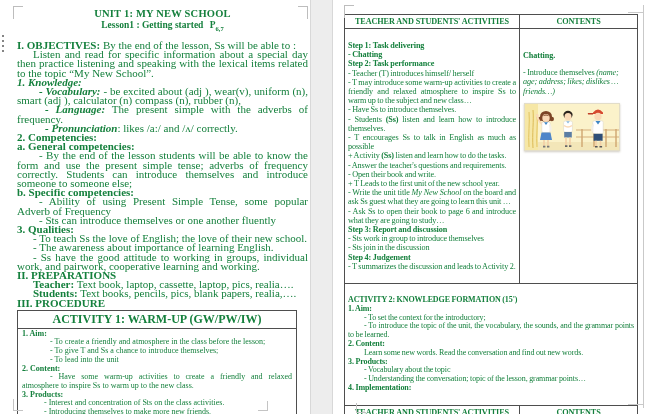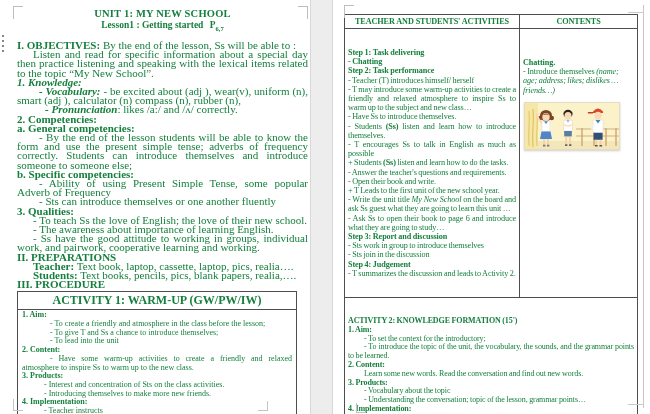--- a/index.html
+++ b/index.html
@@ -26,27 +26,27 @@
   .pref{margin-left:4px;}
   .sub-nums{font-size:6.5px;vertical-align:sub;}
   .lp-body .para{font-size:11px;line-height:9.2px;}
   .a1box{margin-top:2px;width:280px;border:1px solid #4e4e4e;box-sizing:border-box;background:#fff;}
   .a1hdr{font-weight:bold;font-size:12px;text-align:center;border-bottom:1px solid #4e4e4e;padding:1px 0;}
   .a1body{padding:1px 4px 2px 4px;}
   .a1body .para{font-size:8px;line-height:8.7px;}
 
   
   .rp-table{border-collapse:collapse;table-layout:fixed;margin:14px 0 0 11px;width:293px;}
-  .rp-table td{border:1px solid #4e4e4e;vertical-align:top;padding:19px 3px;box-sizing:border-box;}
+  .rp-table td{border:1px solid #4e4e4e;vertical-align:top;padding:12px 3px;box-sizing:border-box;}
   .rp-table tr.hdr td{font-weight:bold;font-size:8.2px;text-align:center;padding:2px 1px;
                       letter-spacing:-0.1px;}
   .rp-cell .para{font-size:8.2px;line-height:9.2px;letter-spacing:-0.1px;word-spacing:-0.4px;}
   .cont-cell .para{text-align:left;}
   .cont-heading{font-weight:bold;font-size:8.4px;margin-top:10px;}
-  .cont-note{}
+  .cont-note{margin-top:8px;}
   .act2-cell .para{font-size:8px;line-height:8.8px;letter-spacing:-0.1px;word-spacing:-0.3px;}
   .illus{margin:7px 0 0 1px;width:94px;height:46px;background:#fbf2ca;border:1px solid #e2ddc9;
          box-shadow:0 1px 2px rgba(120,110,80,.35);}
   .illus svg{display:block;}
 
   
   .cm{position:absolute;}
   .cm-tl{left:13px;top:6px;width:9px;height:12px;border-left:1px solid #bdbdbd;border-top:1px solid #bdbdbd;}
   .cm-tr{left:298px;top:6px;width:9px;height:12px;border-right:1px solid #bdbdbd;border-top:1px solid #bdbdbd;}
   .cm-bl{left:13px;top:399px;width:9px;height:11px;border-left:1px solid #c4c4c4;border-bottom:1px solid #c4c4c4;}
@@ -80,20 +80,21 @@
       <div class="doc-title">UNIT 1: MY NEW SCHOOL</div>
       <div class="doc-subtitle">
         <span>Lesson1 : Getting started</span>
         <span class="pref">P</span><span class="sub-nums">6,7</span>
       </div>
       <div class="lp-body">
           <div class="para"><span class="b">I. OBJECTIVES:</span><span> By the end of the lesson, Ss will be able to :</span></div>
           <div class="para fi1"><span>Listen and read for specific information about a special day then practice listening and speaking with the lexical items related to the topic “My New School”.</span></div>
           <div class="para"><span class="b i">1. Knowledge:</span></div>
           <div class="para fi2"><span class="b i">- Vocabulary:</span><span> - be excited about (adj ), wear(v), uniform (n), smart (adj ), calculator (n) compass (n), rubber (n),</span></div>
+          <div class="para fi3"><span class="b i">- Language:</span><span> The present simple with the adverbs of frequency.</span></div>
           <div class="para fi3"><span class="b i">- Pronunciation</span><span>: likes /a:/ and /ʌ/ correctly.</span></div>
           <div class="para"><span class="b">2. Competencies:</span></div>
           <div class="para"><span class="b">a. General competencies:</span></div>
           <div class="para fi2"><span>- By the end of the lesson students will be able to know the form and use the present simple tense; adverbs of frequency correctly. Students can introduce themselves and introduce someone to someone else;</span></div>
           <div class="para"><span class="b">b. Specific competencies:</span></div>
           <div class="para fi2"><span>- Ability of using Present Simple Tense, some popular Adverb of Frequency</span></div>
           <div class="para fi2"><span>- Sts can introduce themselves or one another fluently</span></div>
           <div class="para"><span class="b">3. Qualities:</span></div>
           <div class="para fi1"><span>- To teach Ss the love of English; the love of their new school.</span></div>
           <div class="para fi1"><span>- The awareness about importance of learning English.</span></div>
@@ -145,21 +146,21 @@
       <tr>
         <td class="rp-cell">
               <div class="para"><span class="b">Step 1: Task delivering</span></div>
               <div class="para"><span class="b">- Chatting</span></div>
               <div class="para"><span class="b">Step 2: Task performance</span></div>
               <div class="para"><span>- Teacher (T) introduces himself/ herself</span></div>
               <div class="para"><span>- T may introduce some warm-up activities to create a friendly and relaxed atmosphere to inspire Ss to warm up to the subject and new class…</span></div>
               <div class="para"><span>- Have Ss to introduce themselves.</span></div>
               <div class="para"><span>- Students </span><span class="b">(Ss)</span><span> listen and learn how to introduce themselves.</span></div>
               <div class="para"><span>- T encourages Ss to talk in English as much as possible</span></div>
-              <div class="para"><span>+ Students </span><span class="b">(Ss)</span><span> listen and learn how to do the tasks.</span></div>
+              <div class="para"><span>+ Activity </span><span class="b">(Ss)</span><span> listen and learn how to do the tasks.</span></div>
               <div class="para"><span>- Answer the teacher's questions and requirements.</span></div>
               <div class="para"><span>- Open their book and write.</span></div>
               <div class="para"><span>+ T Leads to the first unit of the new school year.</span></div>
               <div class="para"><span>- Write the unit title </span><span class="i">My New School</span><span> on the board and ask Ss guest what they are going to learn this unit …</span></div>
               <div class="para"><span>- Ask Ss to open their book to page 6 and introduce what they are going to study…</span></div>
               <div class="para"><span class="b">Step 3: Report and discussion</span></div>
               <div class="para"><span>- Sts work in group to introduce themselves</span></div>
               <div class="para"><span>- Sts join in the discussion</span></div>
               <div class="para"><span class="b">Step 4: Judgement</span></div>
               <div class="para"><span>- T summarizes the discussion and leads to Activity 2.</span></div>

